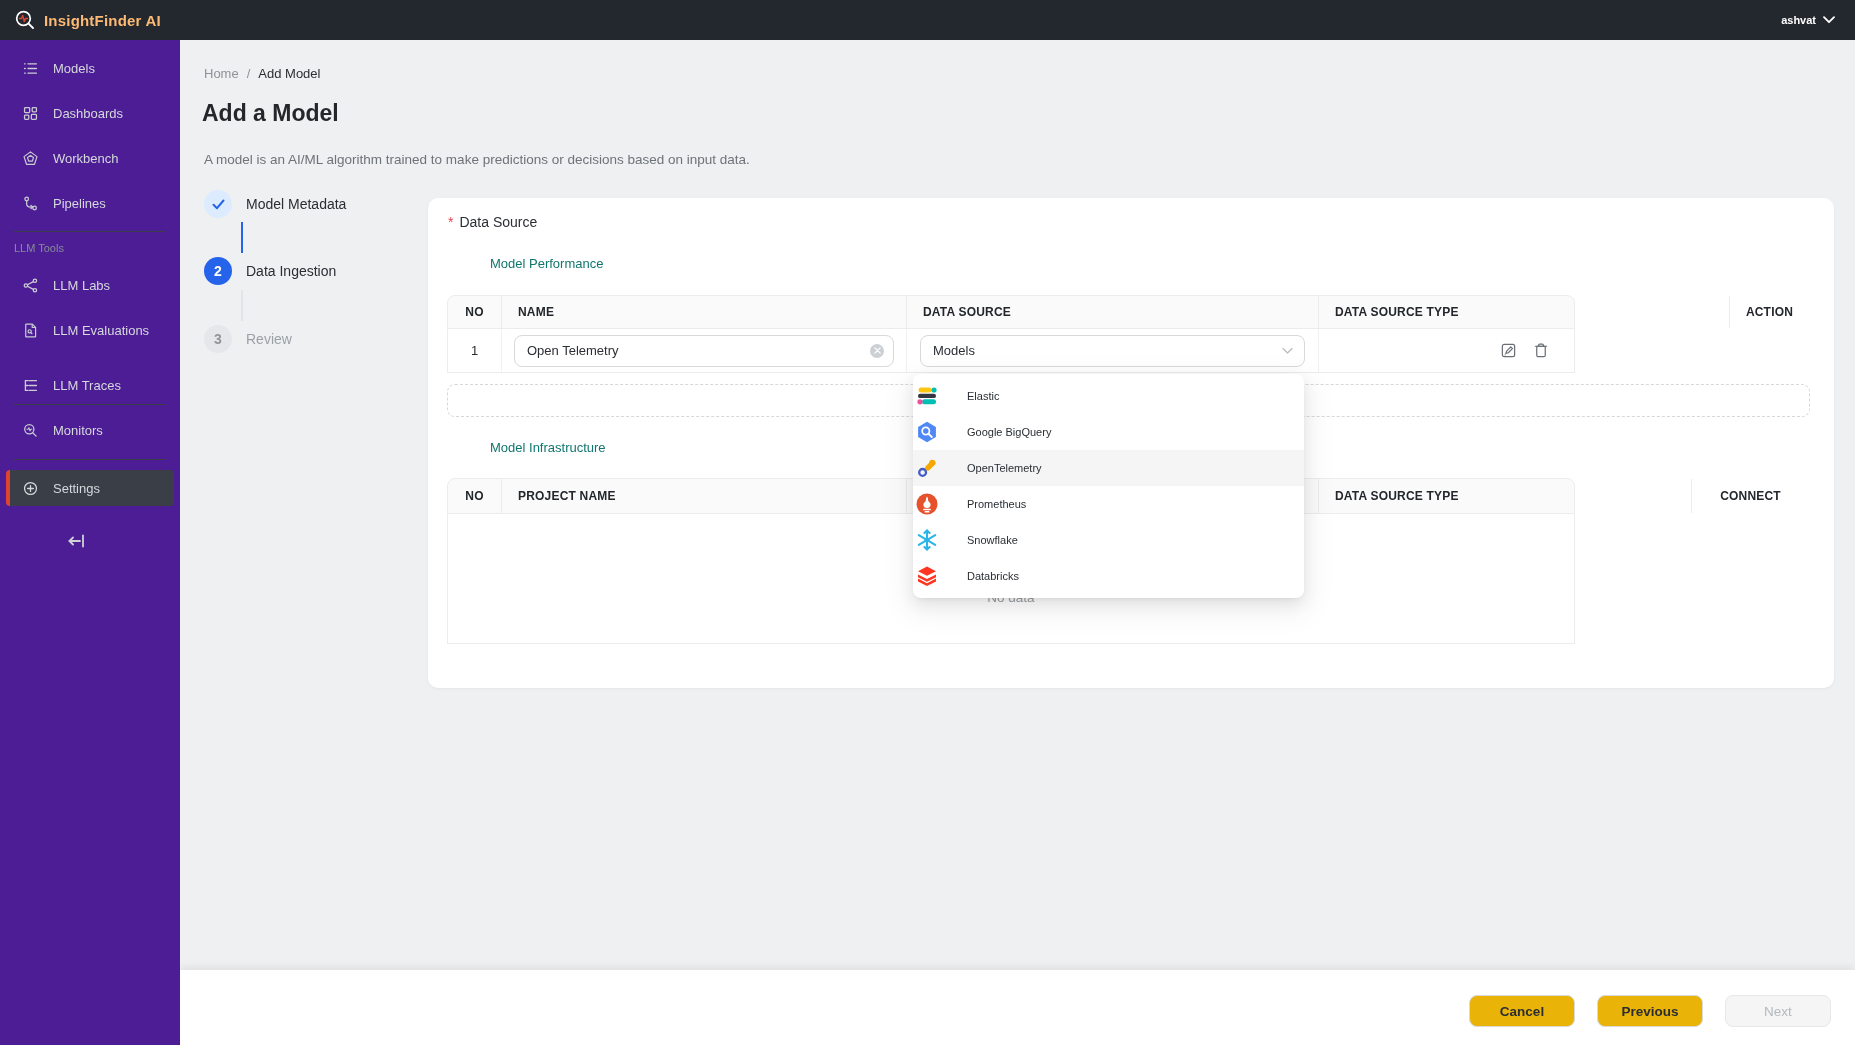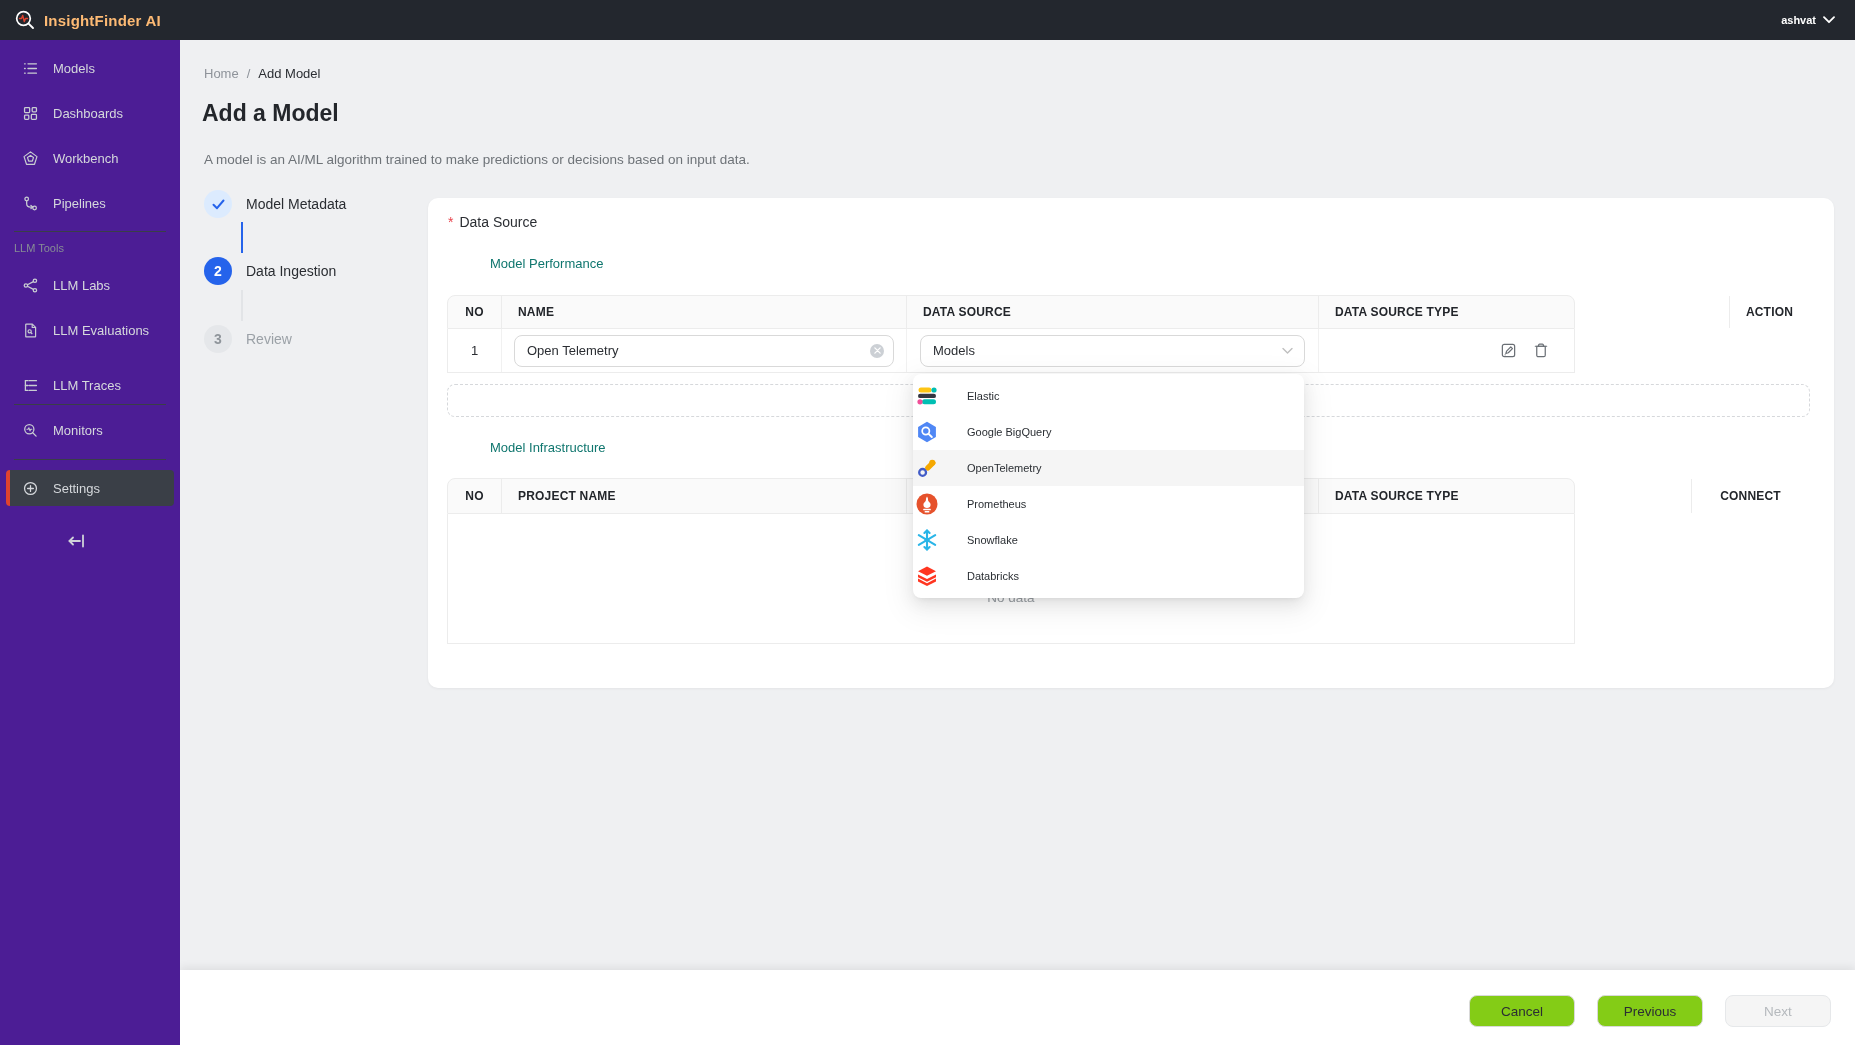--- a/index.html
+++ b/index.html
@@ -126,21 +126,21 @@
     position: absolute; left: 180px; right: 0; bottom: 0; height: 75px; background: #fff; z-index: 10;
     box-shadow: 0 -3px 8px rgba(0,0,0,.07);
     display: flex; justify-content: flex-end; align-items: flex-start; gap: 22px;
     padding: 25px 24px 0 0;
   }
   .btn {
     width: 106px; height: 32px; border-radius: 8px; font-size: 13.5px;
     display: flex; align-items: center; justify-content: center; cursor: pointer;
     font-family: "Liberation Sans", sans-serif;
   }
-  .btn.default { background: #84cc16; border: 1px solid #d9d9d9; color: #2b2e33; }
+  .btn.default { background: #eab308; border: 1px solid #d9d9d9; color: #2b2e33; font-weight: bold; }
   .btn.disabled { background: #f5f5f5; border: 1px solid #e6e8ea; color: #b5b9bd; cursor: not-allowed; }
 </style>
 </head>
 <body>
 
 <header class="topbar">
   <div class="brand">
     <span>
       <svg width="22" height="22" viewBox="0 0 22 22" fill="none">
         <circle cx="9.5" cy="9.5" r="6.8" stroke="#ffffff" stroke-width="1.7"></circle>

